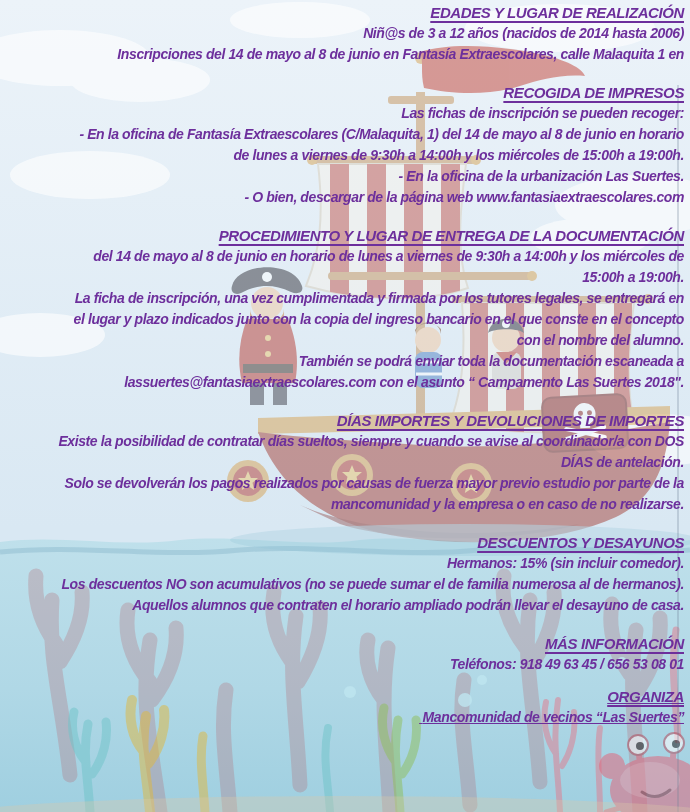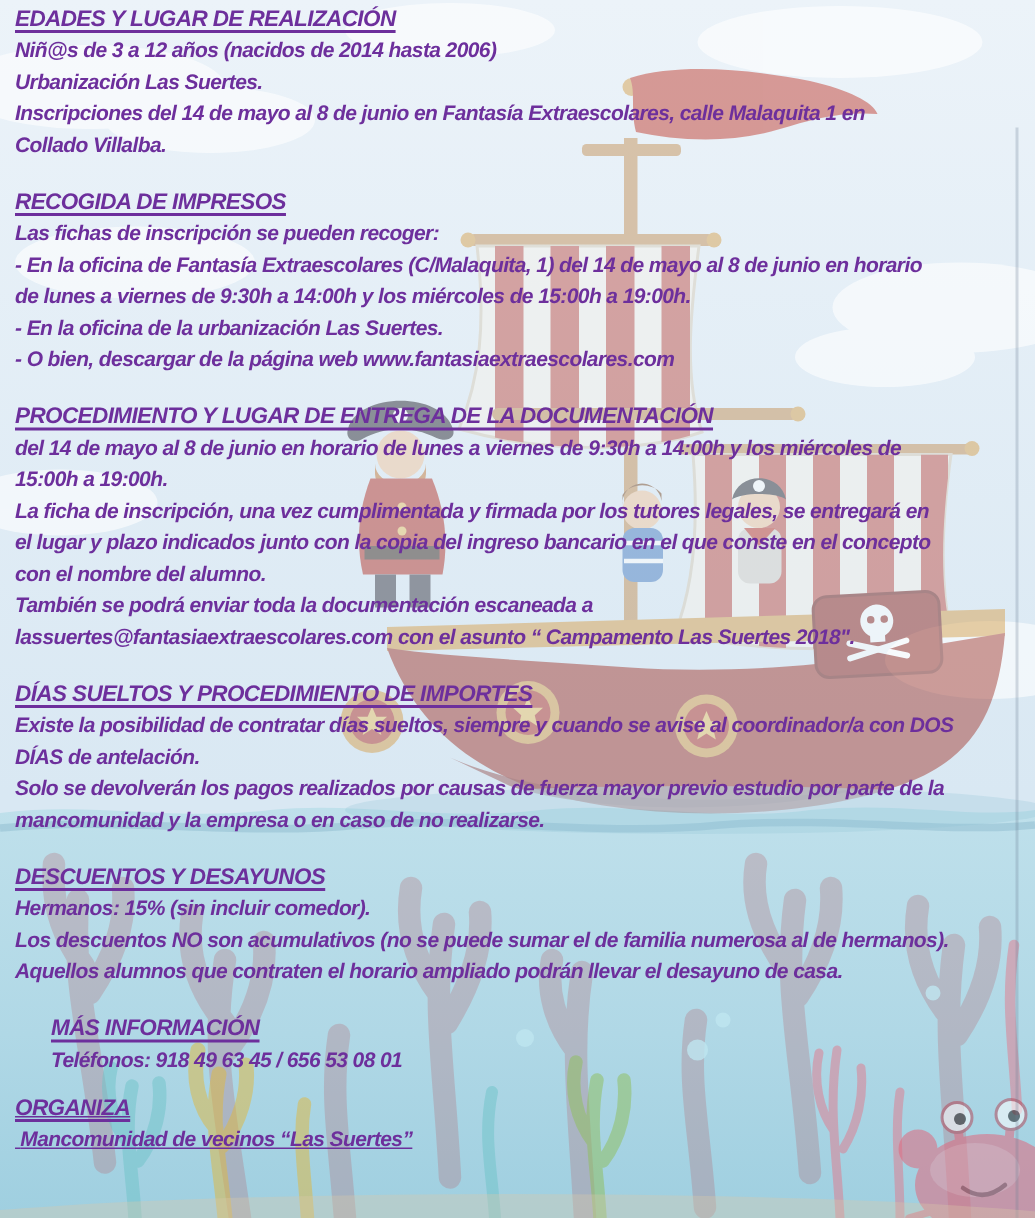--- a/index.html
+++ b/index.html
@@ -19,21 +19,21 @@
     --crab:#e0697e;
   }
   *{margin:0;padding:0;box-sizing:border-box;}
   html,body{width:690px;}
   body{font-family:"Liberation Sans",sans-serif;background:#eef4f9;}
   .page{position:relative;width:690px;height:812px;overflow:hidden;background:linear-gradient(var(--sky-top),var(--sky-bottom) 65%);}
   .bg{position:absolute;left:0;top:0;width:690px;height:812px;display:block;}
   .content{position:absolute;left:10px;top:2px;right:6px;z-index:2;
     color:var(--text);font-weight:bold;font-style:italic;
     font-size:14px;line-height:21px;letter-spacing:-0.4px;}
-  .section{margin-bottom:17px;}
+  .section{margin-bottom:17px;text-align:right;}
   .section:nth-child(6){margin-top:8px;margin-left:24px;}
   .section:nth-child(7){margin-top:-6px;text-decoration:underline;}
   .heading{font-size:15px;line-height:21px;font-weight:bold;font-style:italic;
     text-decoration:underline;text-decoration-thickness:1.5px;text-underline-offset:3px;}
   .line{white-space:pre-wrap;}
 </style>
 </head>
 <body>
 
 <div class="page">
@@ -207,44 +207,42 @@
 
     <rect x="677" y="85" width="2" height="727" fill="#6e8296" opacity="0.28"></rect>
 
     <ellipse cx="340" cy="822" rx="420" ry="26" fill="#d9c9a8" opacity="0.35"></ellipse>
   </svg>
 
   <main class="content">
       <section class="section">
         <h2 class="heading">EDADES Y LUGAR DE REALIZACIÓN</h2>
         <p class="line">Niñ@s de 3 a 12 años (nacidos de 2014 hasta 2006)</p>
-        <p class="line">Urbanización Las Suertes.</p>
         <p class="line">Inscripciones del 14 de mayo al 8 de junio en Fantasía Extraescolares, calle Malaquita 1 en</p>
-        <p class="line">Collado Villalba.</p>
       </section>
       <section class="section">
         <h2 class="heading">RECOGIDA DE IMPRESOS</h2>
         <p class="line">Las fichas de inscripción se pueden recoger:</p>
         <p class="line">- En la oficina de Fantasía Extraescolares (C/Malaquita, 1) del 14 de mayo al 8 de junio en horario</p>
         <p class="line">de lunes a viernes de 9:30h a 14:00h y los miércoles de 15:00h a 19:00h.</p>
         <p class="line">- En la oficina de la urbanización Las Suertes.</p>
         <p class="line">- O bien, descargar de la página web www.fantasiaextraescolares.com</p>
       </section>
       <section class="section">
         <h2 class="heading">PROCEDIMIENTO Y LUGAR DE ENTREGA DE LA DOCUMENTACIÓN</h2>
         <p class="line">del 14 de mayo al 8 de junio en horario de lunes a viernes de 9:30h a 14:00h y los miércoles de</p>
         <p class="line">15:00h a 19:00h.</p>
         <p class="line">La ficha de inscripción, una vez cumplimentada y firmada por los tutores legales, se entregará en</p>
         <p class="line">el lugar y plazo indicados junto con la copia del ingreso bancario en el que conste en el concepto</p>
         <p class="line">con el nombre del alumno.</p>
         <p class="line">También se podrá enviar toda la documentación escaneada a</p>
         <p class="line">lassuertes@fantasiaextraescolares.com con el asunto “ Campamento Las Suertes 2018".</p>
       </section>
       <section class="section">
-        <h2 class="heading">DÍAS SUELTOS Y PROCEDIMIENTO DE IMPORTES</h2>
+        <h2 class="heading">DÍAS IMPORTES Y DEVOLUCIONES DE IMPORTES</h2>
         <p class="line">Existe la posibilidad de contratar días sueltos, siempre y cuando se avise al coordinador/a con DOS</p>
         <p class="line">DÍAS de antelación.</p>
         <p class="line">Solo se devolverán los pagos realizados por causas de fuerza mayor previo estudio por parte de la</p>
         <p class="line">mancomunidad y la empresa o en caso de no realizarse.</p>
       </section>
       <section class="section">
         <h2 class="heading">DESCUENTOS Y DESAYUNOS</h2>
         <p class="line">Hermanos: 15% (sin incluir comedor).</p>
         <p class="line">Los descuentos NO son acumulativos (no se puede sumar el de familia numerosa al de hermanos).</p>
         <p class="line">Aquellos alumnos que contraten el horario ampliado podrán llevar el desayuno de casa.</p>

